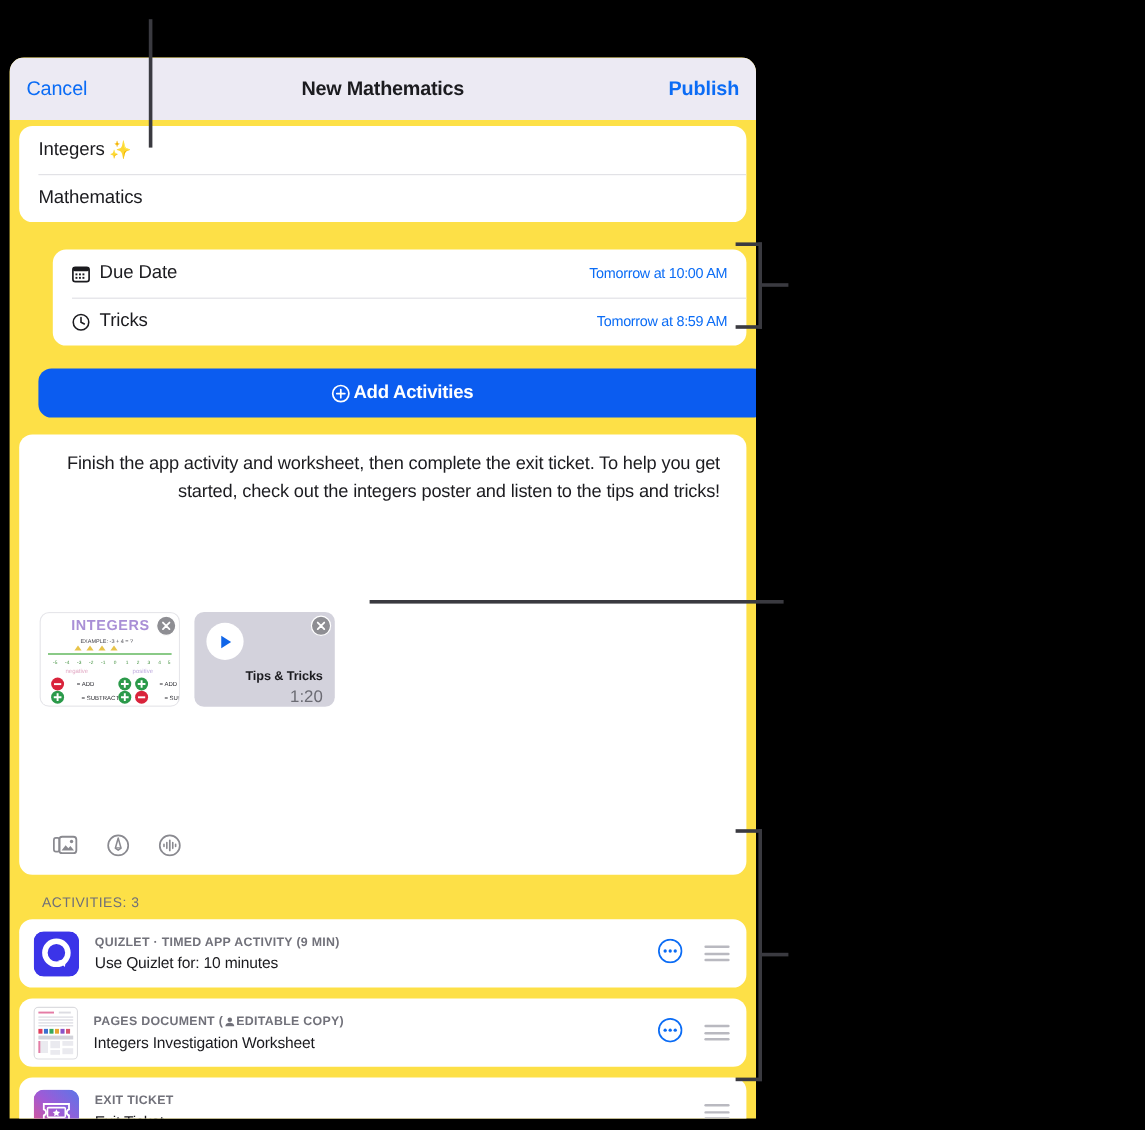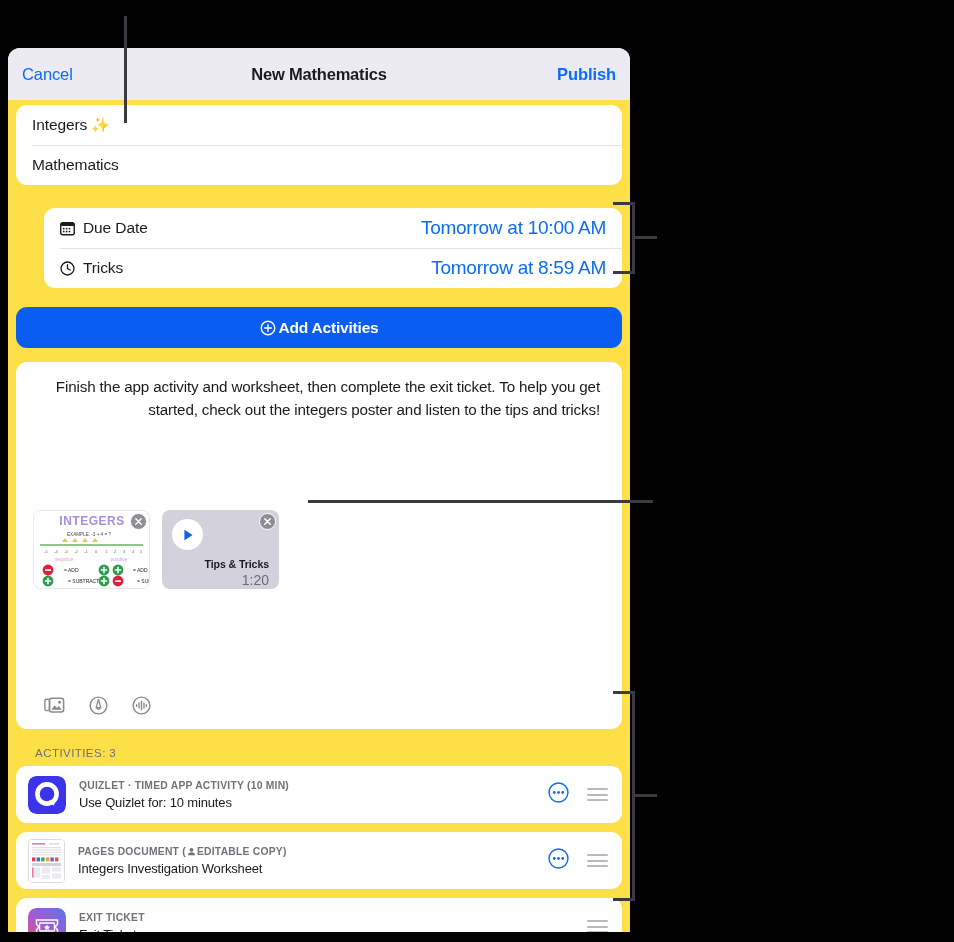--- a/index.html
+++ b/index.html
@@ -97,34 +97,34 @@
   
   .date-card { margin-top: 23px; margin-left: 36px; }
   .date-card .row { height: 40px; }
   .date-left {
     display: flex;
     align-items: center;
     gap: 8px;
   }
   .date-value {
     margin-left: auto;
-    font-size: 19px;
+    font-size: 12px;
     color: #0b6cf5;
     letter-spacing: -0.25px;
   }
   .mini-icon {
     width: 15px;
     height: 15px;
     display: inline-block;
     flex: 0 0 auto;
   }
 
   
   .add-btn {
-    margin: 19px 8px 0 8px;
+    margin: 19px 8px 0 24px;
     height: 41px;
     background: #0b5cf0;
     border-radius: 11px;
     display: flex;
     align-items: center;
     justify-content: center;
     gap: 3px;
     cursor: pointer;
     border: none;
     width: calc(100% - 16px);
@@ -501,21 +501,21 @@
 
   <div class="act-card">
     <div class="act-thumb">
       <svg width="38" height="38" viewBox="0 0 38 38">
         <rect width="38" height="38" rx="8.5" fill="#3b34e8"></rect>
         <circle cx="19" cy="18" r="9.6" fill="none" stroke="#ffffff" stroke-width="4.6"></circle>
         <path d="M20.5 24.5 L26 29.8 L27.2 23.4 Z" fill="#ffffff"></path>
       </svg>
     </div>
     <div class="act-body">
-      <div class="act-kicker">QUIZLET · TIMED APP ACTIVITY (10 MIN)</div>
+      <div class="act-kicker">QUIZLET · TIMED APP ACTIVITY (9 MIN)</div>
       <div class="act-title">Use Quizlet for: 10 minutes</div>
     </div>
     <div class="act-actions">
       <span class="more-btn">
         <svg width="21" height="21" viewBox="0 0 22 22">
           <circle cx="11" cy="11" r="9.9" fill="none" stroke="#0b6cf5" stroke-width="1.5"></circle>
           <circle cx="6.6" cy="11" r="1.45" fill="#0b6cf5"></circle>
           <circle cx="11" cy="11" r="1.45" fill="#0b6cf5"></circle>
           <circle cx="15.4" cy="11" r="1.45" fill="#0b6cf5"></circle>
         </svg>

